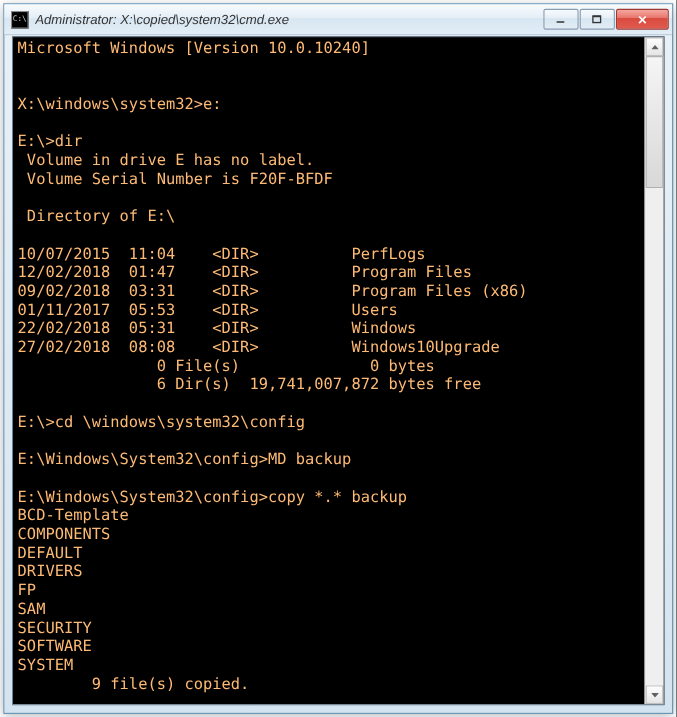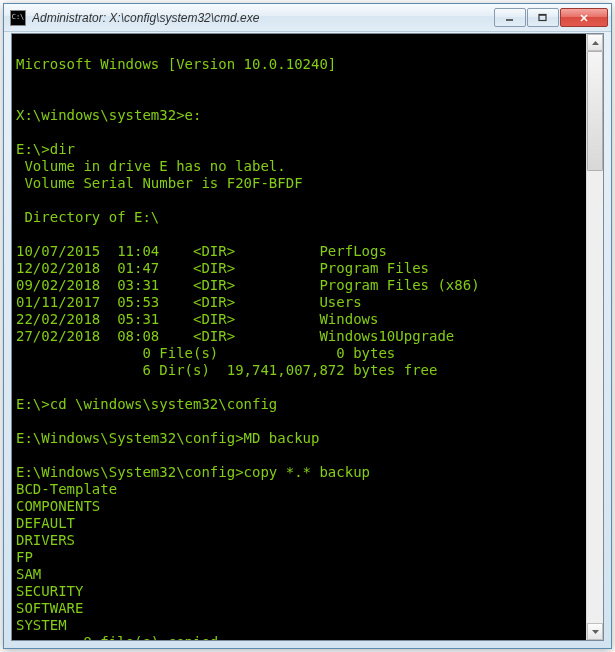--- a/index.html
+++ b/index.html
@@ -80,28 +80,27 @@
     top: 29px;
     right: 7px;
     bottom: 7px;
     border: 1px solid #7a8a9a;
     background: #000;
     display: flex;
   }
   .terminal {
     flex: 1;
     background: #000;
-    color: #84cc16;
+    color: #fdba74;
     font-family: Consolas, "Lucida Console", monospace;
     font-size: 14px;
     line-height: 17px;
     padding: 2px 0 2px 4px;
     white-space: pre;
     overflow: hidden;
-    margin-top: 20px;
   }
   .scrollbar {
     width: 17px;
     background: #f0f0f0;
     border-left: 1px solid #ddd;
     display: flex;
     flex-direction: column;
   }
   .sb-btn {
     height: 17px;
@@ -128,21 +127,21 @@
     border-radius: 1px;
   }
   .line { display: block; min-height: 17px; }
 </style>
 </head>
 <body>
 
 <div class="window">
   <div class="titlebar">
     <div class="app-icon">C:\</div>
-    <div class="title">Administrator: X:\config\system32\cmd.exe</div>
+    <div class="title">Administrator: X:\copied\system32\cmd.exe</div>
     <div class="window-controls">
       <div class="win-btn">
         <svg width="10" height="10" viewBox="0 0 10 10">
             <line x1="1" y1="7" x2="8" y2="7" stroke="#333" stroke-width="1.5"></line>
           </svg>
       </div>
       <div class="win-btn">
         <svg width="10" height="10" viewBox="0 0 10 10">
             <rect x="1" y="1.5" width="7" height="6" fill="none" stroke="#333" stroke-width="1.2"></rect>
             <line x1="1" y1="2" x2="8" y2="2" stroke="#333" stroke-width="1.5"></line>

